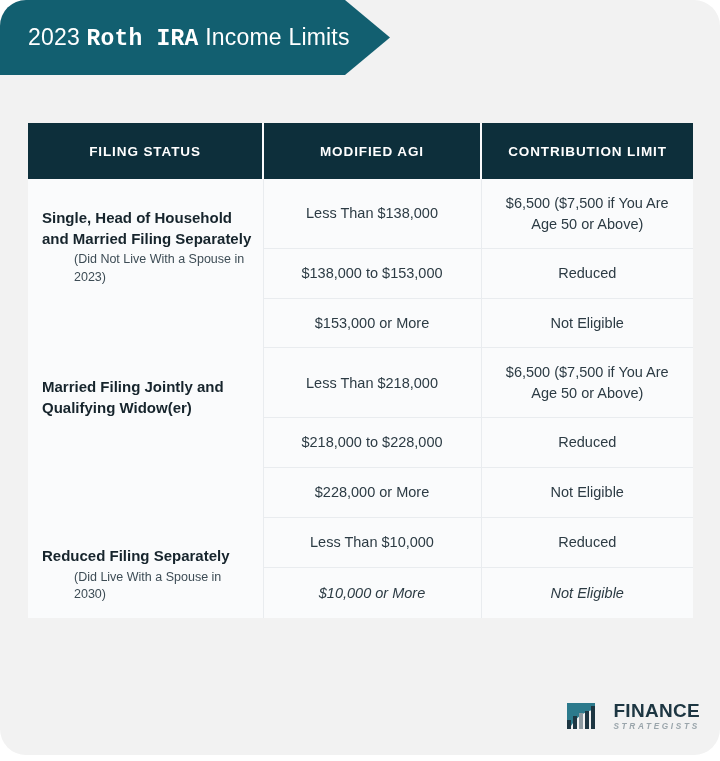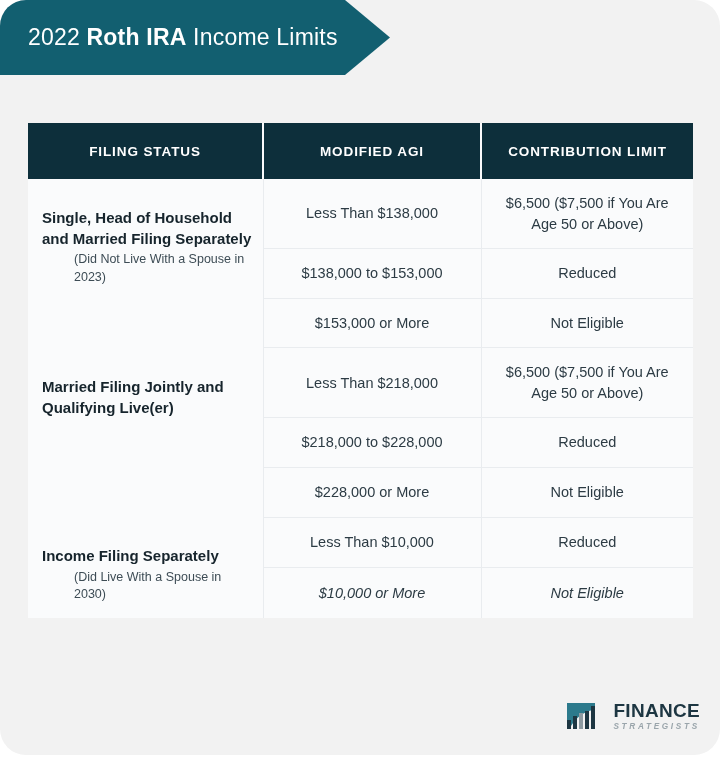--- a/index.html
+++ b/index.html
@@ -48,21 +48,21 @@
   }
 
   .banner-title {
     color: #ffffff;
     font-size: 23px;
     letter-spacing: 0.2px;
     padding-left: 28px;
     white-space: nowrap;
     font-weight: 400;
   }
-  .banner-title .strong { font-weight: 700; }
+  .banner-title .strong { font-weight: 700; font-family: Liberation Mono, monospace; }
 
   
   .table-wrap {
     position: absolute;
     left: 28px;
     top: 123px;
     width: 665px;
   }
 
   table.limits {
@@ -160,21 +160,21 @@
 </style>
 </head>
 <body>
 
 <div class="page">
 
   <div class="card"></div>
 
   <div class="banner">
     <div class="banner-title">
-      <span>2022 </span><span class="strong">Roth IRA</span><span> Income Limits</span>
+      <span>2023 </span><span class="strong">Roth IRA</span><span> Income Limits</span>
     </div>
   </div>
 
   <div class="table-wrap">
     <table class="limits">
       <colgroup>
         <col class="c1">
           <col class="c2">
           <col class="c3">
       </colgroup>
@@ -199,38 +199,38 @@
           <td class="agi">$138,000 to $153,000</td>
           <td class="limit">Reduced</td>
         </tr>
         <tr>
           <td class="agi">$153,000 or More</td>
           <td class="limit">Not Eligible</td>
         </tr>
 
         <tr>
           <td class="status" rowspan="3">
-            <div class="status-main">Married Filing Jointly and Qualifying Live(er)</div>
+            <div class="status-main">Married Filing Jointly and Qualifying Widow(er)</div>
             <div class="status-sub"></div>
           </td>
           <td class="agi">Less Than $218,000</td>
           <td class="limit">$6,500 ($7,500 if You Are Age 50 or Above)</td>
         </tr>
         <tr>
           <td class="agi">$218,000 to $228,000</td>
           <td class="limit">Reduced</td>
         </tr>
         <tr>
           <td class="agi">$228,000 or More</td>
           <td class="limit">Not Eligible</td>
         </tr>
 
         <tr>
           <td class="status" rowspan="2">
-            <div class="status-main">Income Filing Separately</div>
+            <div class="status-main">Reduced Filing Separately</div>
             <div class="status-sub">(Did Live With a Spouse in 2030)</div>
           </td>
           <td class="agi">Less Than $10,000</td>
           <td class="limit">Reduced</td>
         </tr>
         <tr>
           <td class="agi">$10,000 or More</td>
           <td class="limit">Not Eligible</td>
         </tr>
 

